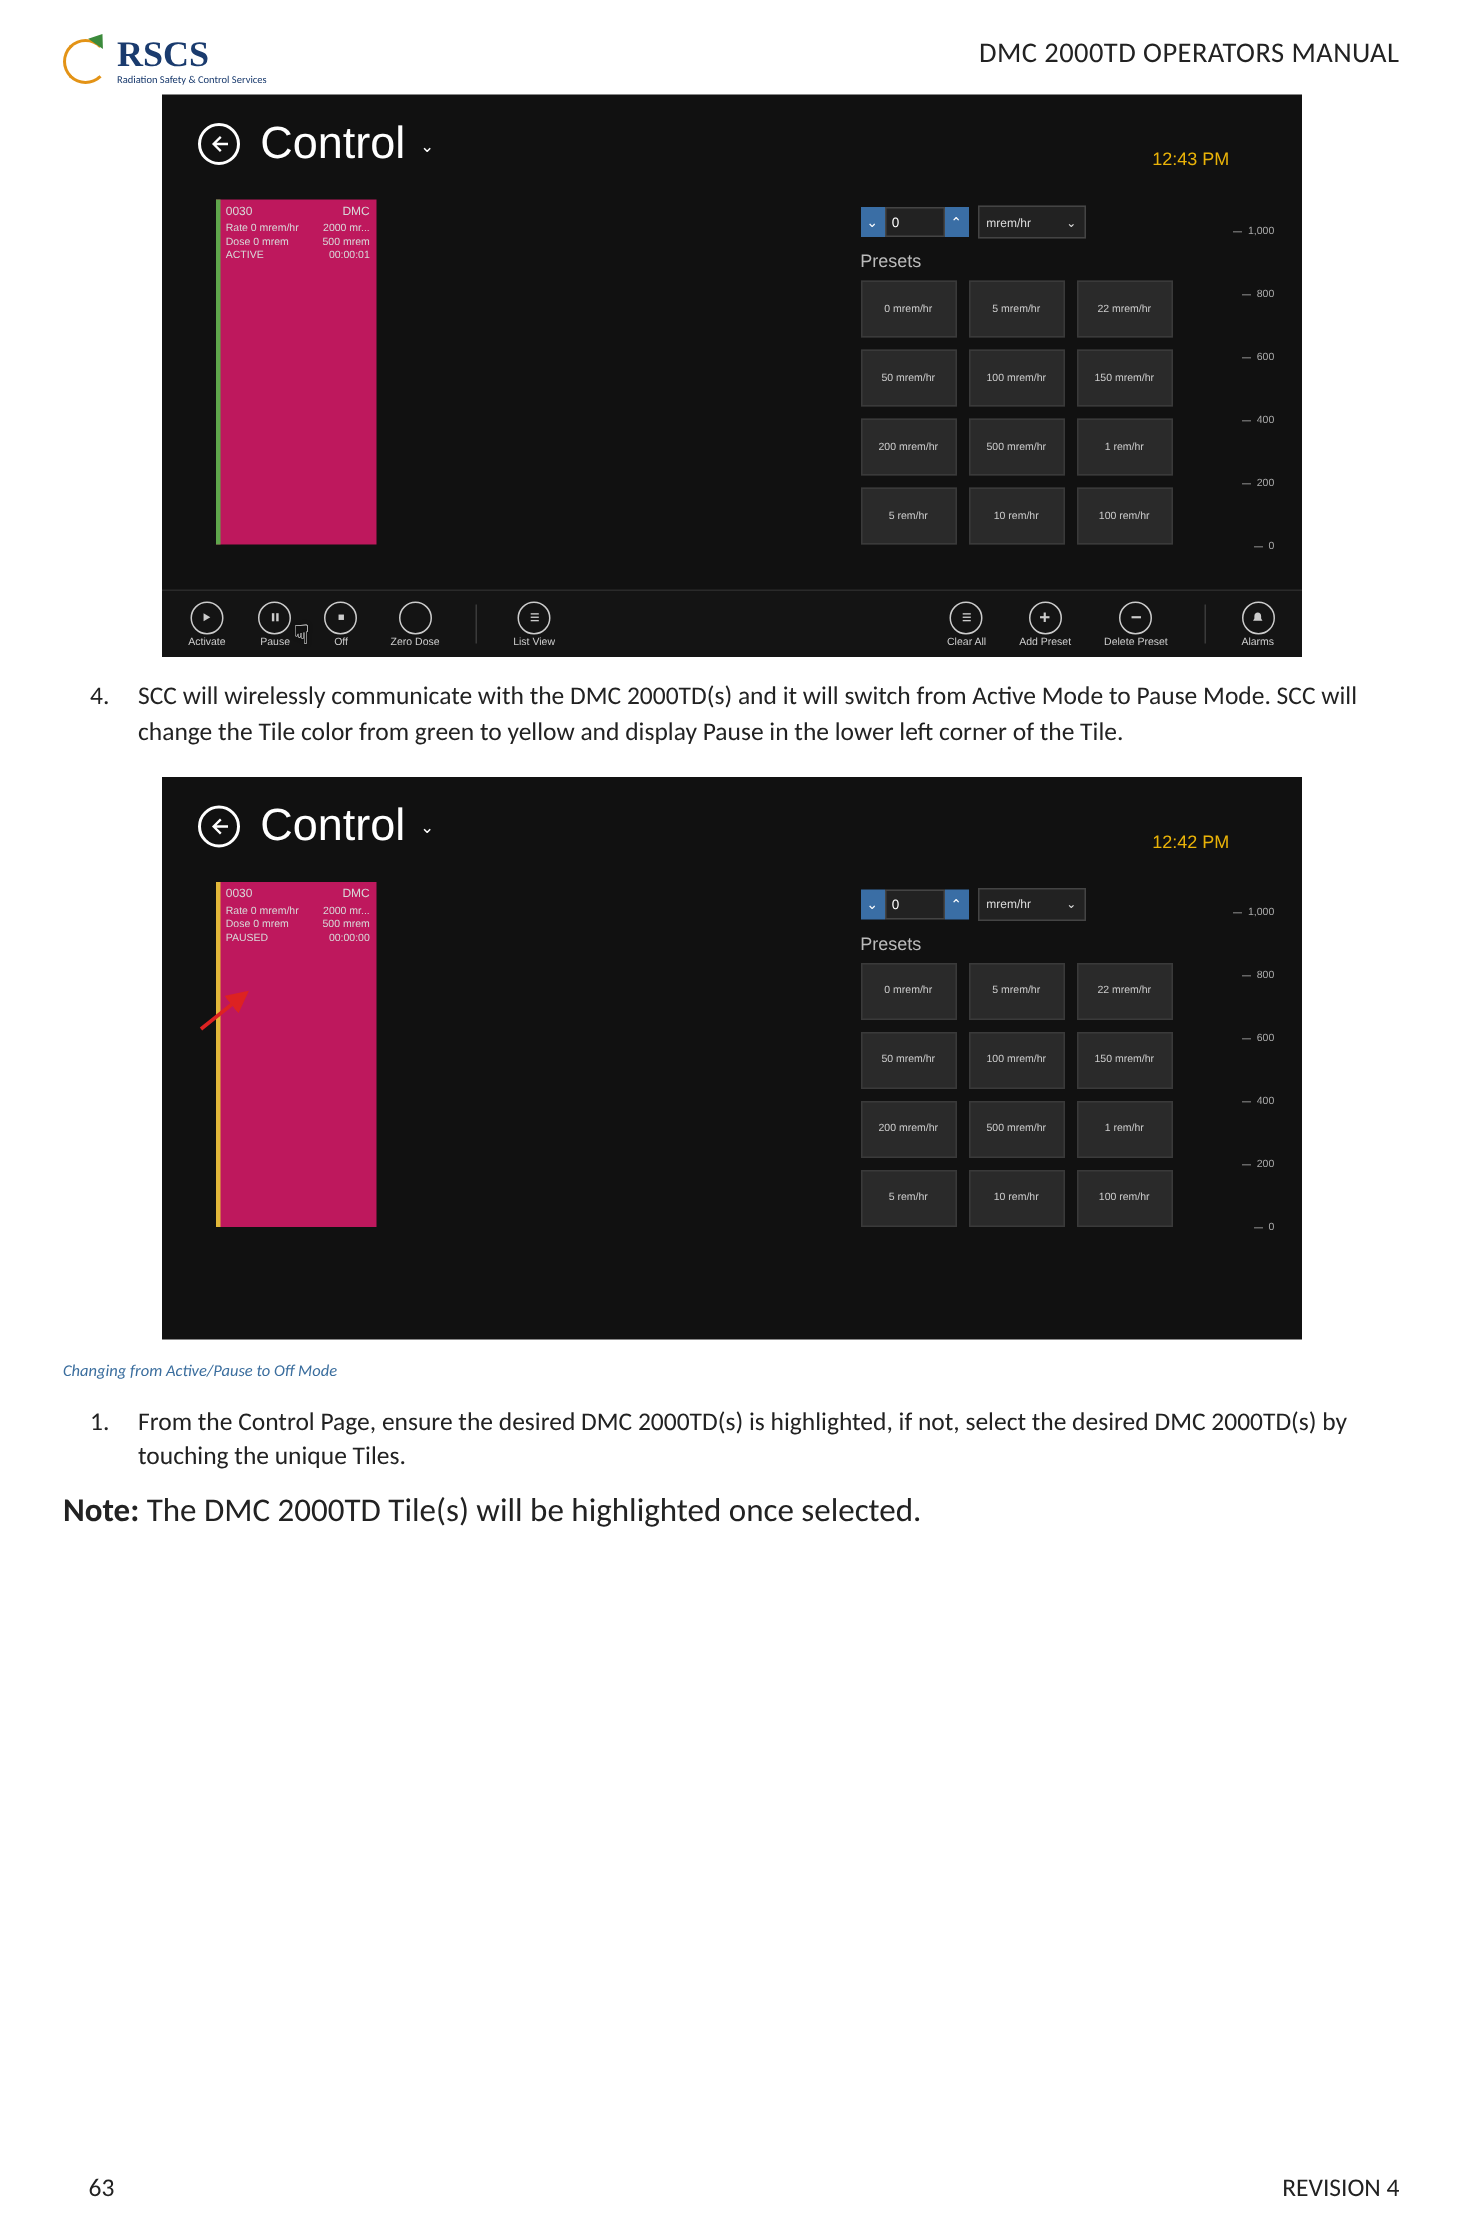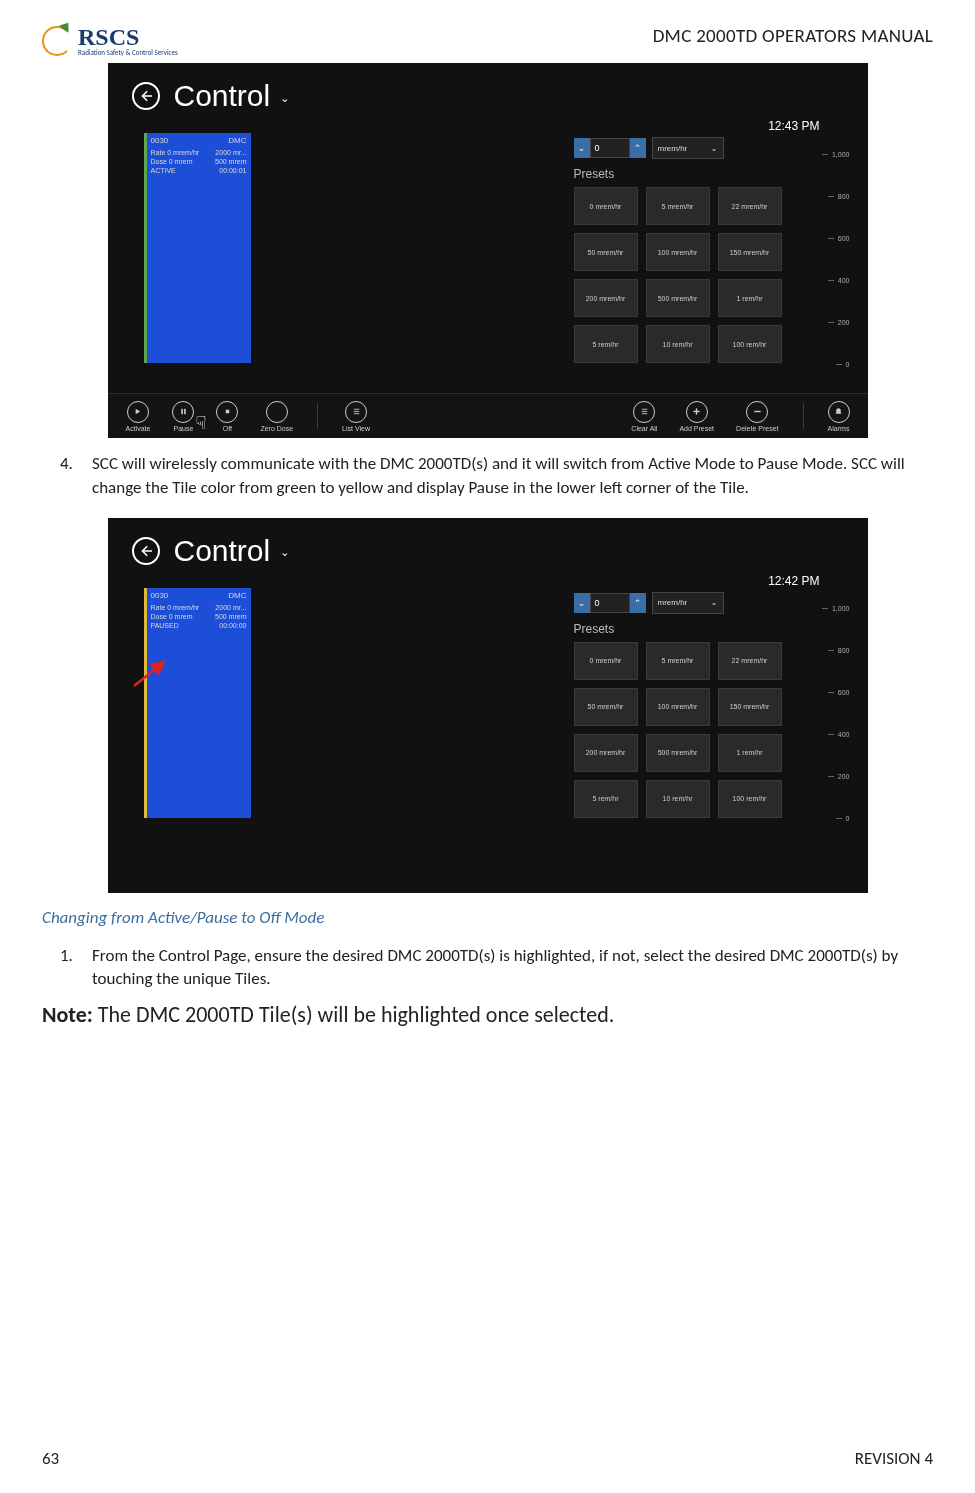--- a/index.html
+++ b/index.html
@@ -57,21 +57,21 @@
   }
   .doc-title {
     font-size: 19px;
     letter-spacing: 0.3px;
   }
 
   
   .doc-footer {
     position: absolute;
     bottom: 24px;
-    left: 42px;
+    left: 59px;
     right: 42px;
     display: flex;
     justify-content: space-between;
     font-size: 17px;
   }
 
   
   .step-list {
     padding-left: 50px;
     margin: 12px 0 0 0;
@@ -80,21 +80,21 @@
   }
   .step-list .num {
     display: inline-block;
     width: 24px;
     margin-left: -32px;
     margin-right: 8px;
   }
   .section-heading {
     color: #3b6e9e;
     font-style: italic;
-    font-size: 17px;
+    font-size: 11px;
     margin: 8px 0 16px 0;
   }
   .note-line {
     font-size: 22px;
     margin: 10px 0;
   }
   .note-line .bold { font-weight: 700; }
 
   
   .screenshot {
@@ -122,38 +122,38 @@
   }
   .shot-back svg { width: 12px; height: 12px; fill: #fff; }
   .shot-title {
     font-size: 30px;
     font-weight: 300;
     color: #fff;
   }
   .shot-title-caret { font-size: 11px; color: #fff; margin-left: 10px; vertical-align: middle; }
   .shot-clock {
     position: absolute;
-    top: 56px; right: 48px;
-    color: #ffffff;
+    top: 36px; right: 48px;
+    color: #eab308;
     font-size: 12px;
     margin-left: 38px;
   }
 
   .shot-body {
     display: flex;
     padding: 16px 24px 0 36px;
     gap: 20px;
   }
 
   
   .tile {
     width: 104px;
     font-size: 8px;
     color: #d8d8d8;
-    background: #1d4ed8;
+    background: #be185d;
   }
   .tile-head {
     display: flex;
     justify-content: space-between;
     padding: 3px 4px;
     font-size: 8px;
   }
   .tile-rows {
     padding: 0 4px;
     font-size: 7px;

